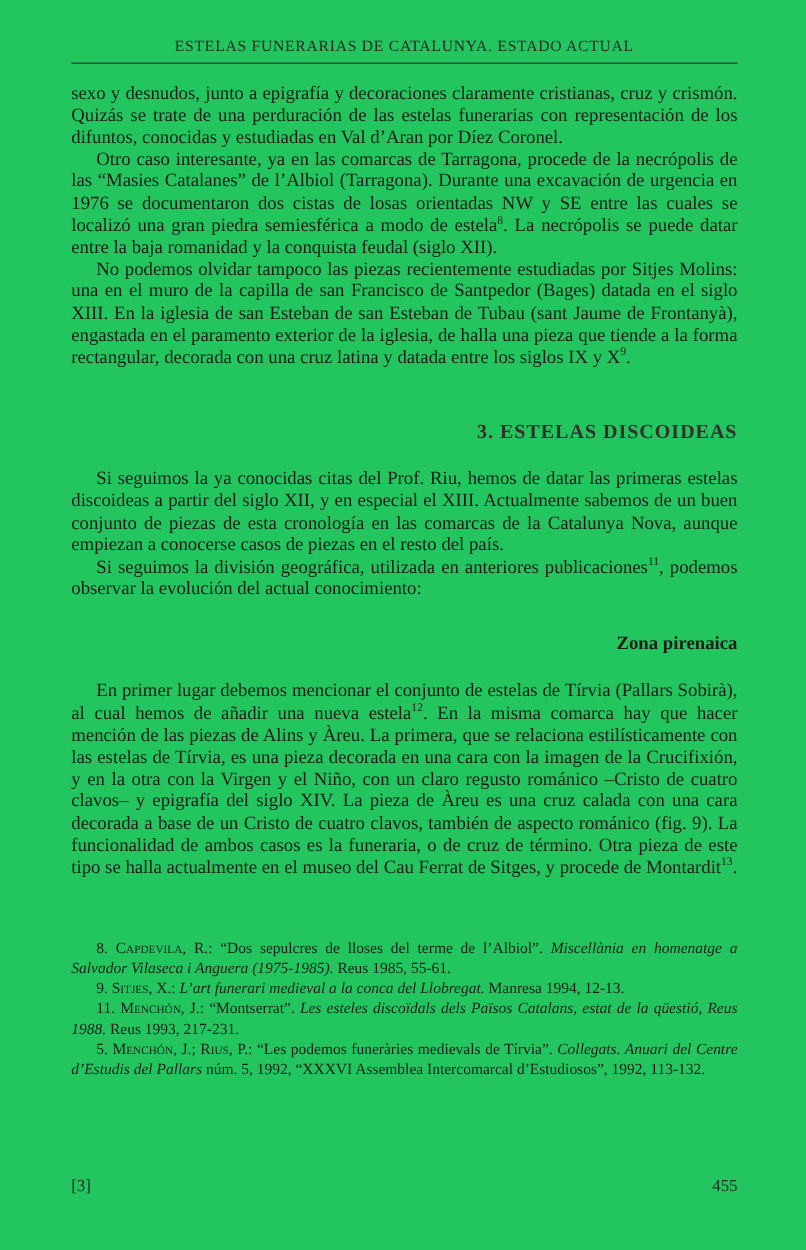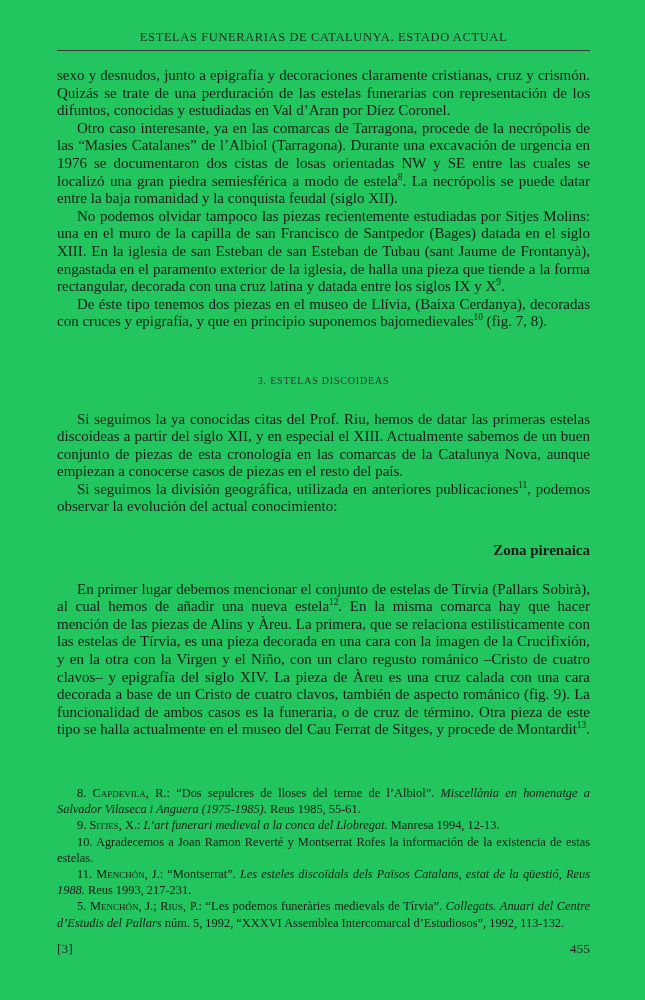--- a/index.html
+++ b/index.html
@@ -40,26 +40,26 @@
     margin-top: 16px;
     text-align: justify;
     font-size: 15px;
     line-height: 17.6px;
   }
   .body-text p {
     margin: 0;
   }
   .body-text p.indent { text-indent: 20px; }
   h2.section-heading {
-    font-size: 10px;
-    font-weight: normal;
+    font-size: 16px;
+    font-weight: bold;
     letter-spacing: 0.8px;
     color: #33302d;
     margin: 41px 0 21px 0;
-    text-align: center;
+    text-align: right;
   }
   h3.subsection-heading {
     font-size: 15px;
     font-weight: bold;
     margin: 26px 0 21px 0;
     text-align: right;
   }
   sup {
     font-size: 0.62em;
     vertical-align: super;
@@ -95,32 +95,30 @@
 
     <div class="running-header">
       <div class="header-text">ESTELAS FUNERARIAS DE CATALUNYA. ESTADO ACTUAL</div>
       <hr class="header-rule">
     </div>
 
     <div class="body-text" id="body-content">
         <p class="noindent"><span>sexo y desnudos, junto a epigrafía y decoraciones claramente cristianas, cruz y crismón. Quizás se trate de una perduración de las estelas funerarias con representación de los difuntos, conocidas y estudiadas en Val d’Aran por Díez Coronel.</span></p>
         <p class="indent"><span>Otro caso interesante, ya en las comarcas de Tarragona, procede de la necrópolis de las “Masies Catalanes” de l’Albiol (Tarragona). Durante una excavación de urgencia en 1976 se documentaron dos cistas de losas orientadas NW y SE entre las cuales se localizó una gran piedra semiesférica a modo de estela</span><sup>8</sup><span>. La necrópolis se puede datar entre la baja romanidad y la conquista feudal (siglo XII).</span></p>
         <p class="indent"><span>No podemos olvidar tampoco las piezas recientemente estudiadas por Sitjes Molins: una en el muro de la capilla de san Francisco de Santpedor (Bages) datada en el siglo XIII. En la iglesia de san Esteban de san Esteban de Tubau (sant Jaume de Frontanyà), engastada en el paramento exterior de la iglesia, de halla una pieza que tiende a la forma rectangular, decorada con una cruz latina y datada entre los siglos IX y X</span><sup>9</sup><span>.</span></p>
-        <p class="indent"><span>De éste tipo tenemos dos piezas en el museo de Llívia, (Baixa Cerdanya), decoradas con cruces y epigrafía, y que en principio suponemos bajomedievales</span><sup>10</sup><span> (fig. 7, 8).</span></p>
         <h2 class="section-heading">3. ESTELAS DISCOIDEAS</h2>
         <p class="indent"><span>Si seguimos la ya conocidas citas del Prof. Riu, hemos de datar las primeras estelas discoideas a partir del siglo XII, y en especial el XIII. Actualmente sabemos de un buen conjunto de piezas de esta cronología en las comarcas de la Catalunya Nova, aunque empiezan a conocerse casos de piezas en el resto del país.</span></p>
         <p class="indent"><span>Si seguimos la división geográfica, utilizada en anteriores publicaciones</span><sup>11</sup><span>, podemos observar la evolución del actual conocimiento:</span></p>
         <h3 class="subsection-heading">Zona pirenaica</h3>
         <p class="indent"><span>En primer lugar debemos mencionar el conjunto de estelas de Tírvia (Pallars Sobirà), al cual hemos de añadir una nueva estela</span><sup>12</sup><span>. En la misma comarca hay que hacer mención de las piezas de Alins y Àreu. La primera, que se relaciona estilísticamente con las estelas de Tírvia, es una pieza decorada en una cara con la imagen de la Crucifixión, y en la otra con la Virgen y el Niño, con un claro regusto románico –Cristo de cuatro clavos– y epigrafía del siglo XIV. La pieza de Àreu es una cruz calada con una cara decorada a base de un Cristo de cuatro clavos, también de aspecto románico (fig. 9). La funcionalidad de ambos casos es la funeraria, o de cruz de término. Otra pieza de este tipo se halla actualmente en el museo del Cau Ferrat de Sitges, y procede de Montardit</span><sup>13</sup><span>.</span></p>
       </div>
 
     <div class="footnotes" id="footnotes-content">
         <p><span>8. </span><span class="sc">Capdevila</span><span>, R.: “Dos sepulcres de lloses del terme de l’Albiol”. </span><i>Miscellània en homenatge a Salvador Vilaseca i Anguera (1975-1985).</i><span> Reus 1985, 55-61.</span></p>
         <p><span>9. </span><span class="sc">Sitjes</span><span>, X.: </span><i>L’art funerari medieval a la conca del Llobregat.</i><span> Manresa 1994, 12-13.</span></p>
-        <p><span>10. Agradecemos a Joan Ramon Reverté y Montserrat Rofes la información de la existencia de estas estelas.</span></p>
         <p><span>11. </span><span class="sc">Menchón</span><span>, J.: “Montserrat”. </span><i>Les esteles discoïdals dels Països Catalans, estat de la qüestió, Reus 1988.</i><span> Reus 1993, 217-231.</span></p>
         <p><span>5. </span><span class="sc">Menchón</span><span>, J.; </span><span class="sc">Rius</span><span>, P.: “Les podemos funeràries medievals de Tírvia”. </span><i>Collegats. Anuari del Centre d’Estudis del Pallars</i><span> núm. 5, 1992, “XXXVI Assemblea Intercomarcal d’Estudiosos”, 1992, 113-132.</span></p>
       </div>
 
   </div>
 
   <div class="page-footer">
     <span>[3]</span>
     <span>455</span>
   </div>

